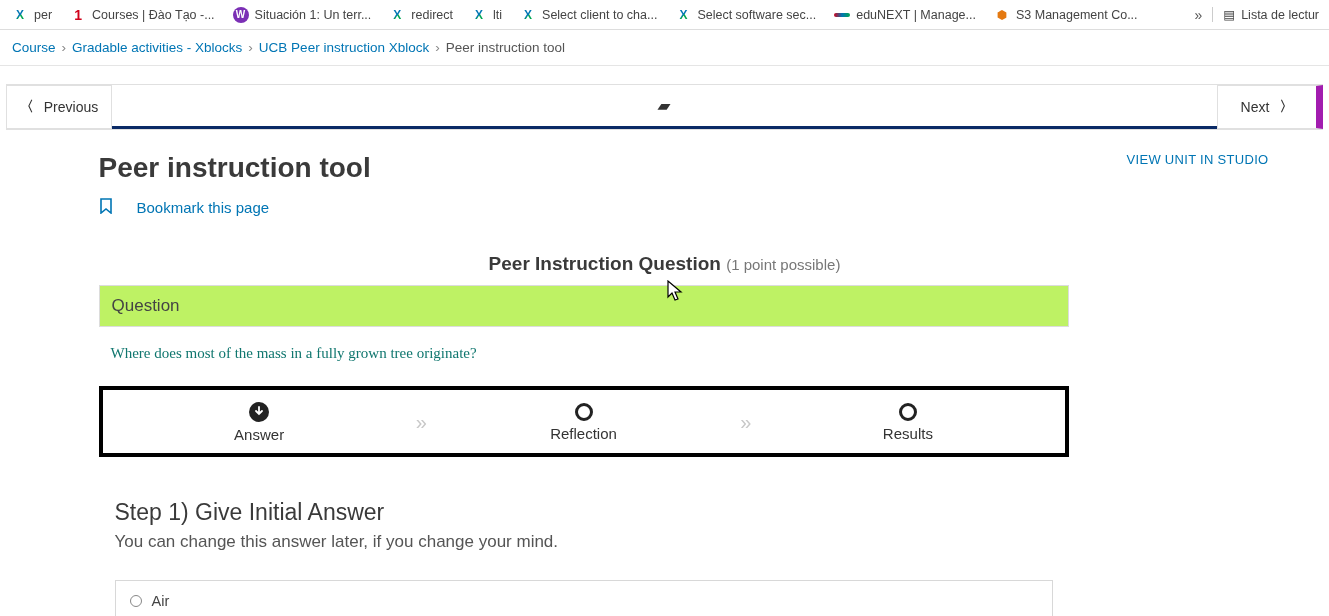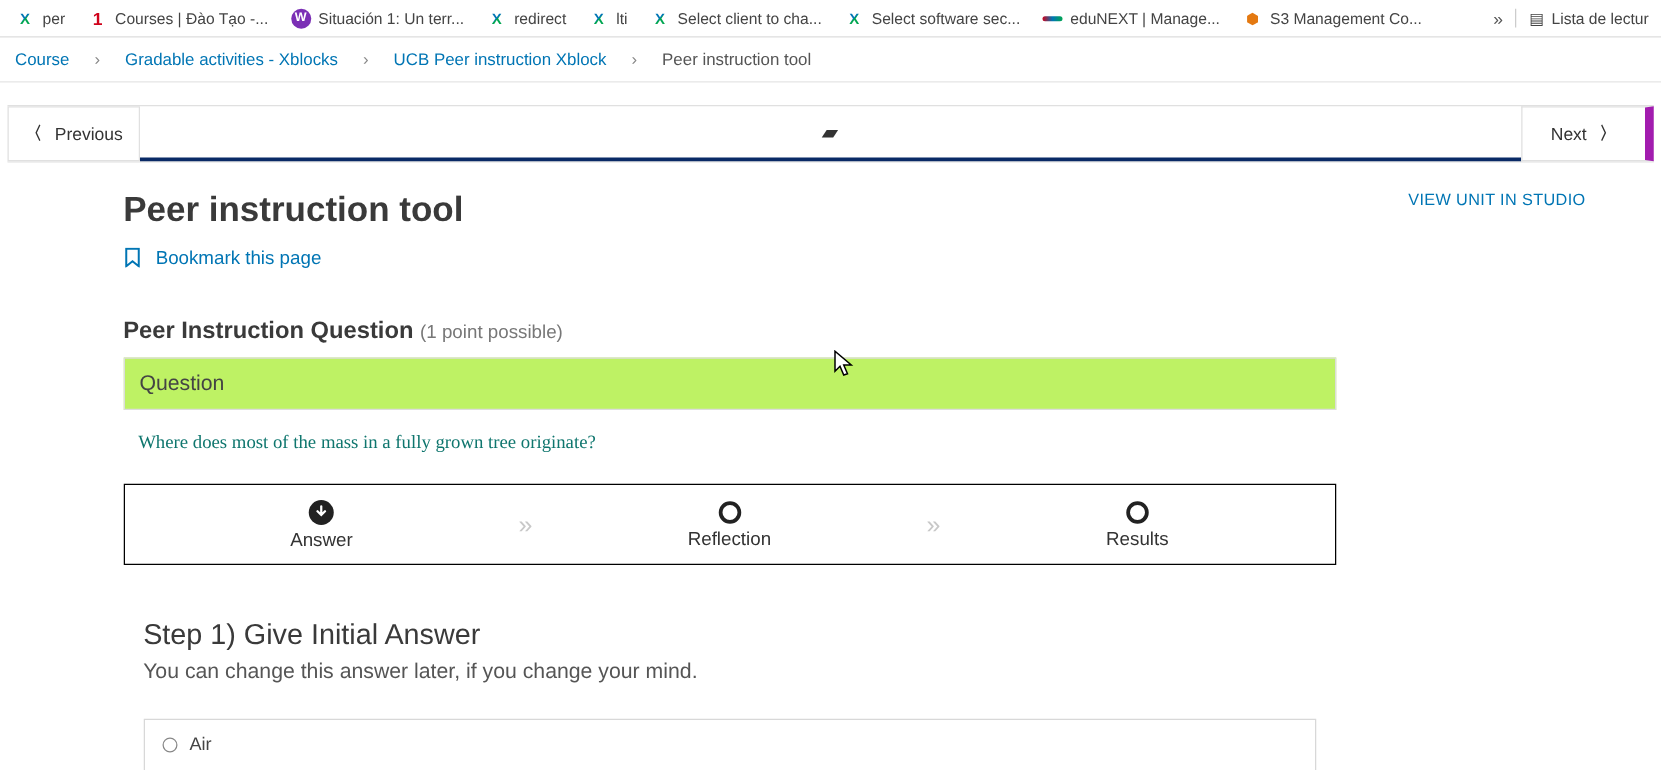--- a/index.html
+++ b/index.html
@@ -59,21 +59,21 @@
     cursor:pointer;
   }
 
   
   .breadcrumb {
     display: flex;
     align-items: center;
     padding: 10px 12px;
     border-bottom: 1px solid #e5e5e5;
     font-size: 13.5px;
-    gap: 20px;
+    gap: 6px;
   }
   .breadcrumb a {
     color: #0075b4;
     text-decoration: none;
     cursor: pointer;
   }
   .breadcrumb .sep { color: #888; }
   .breadcrumb .current { color: #555; }
 
   
@@ -127,31 +127,33 @@
     letter-spacing: 0.3px;
   }
   .page-title {
     font-size: 28px;
     font-weight: 600;
     color: #3a3a3a;
     margin-bottom: 14px;
   }
   .bookmark-link {
     display:flex;
-    gap:12px;
+    align-items:center;
+    gap:24px;
     color:#0075b4;
     font-size: 15px;
     cursor:pointer;
     margin-bottom: 36px;
   }
   .question-hdr {
     font-size: 19px;
     font-weight: 600;
     color: #3a3a3a;
     margin-bottom: 10px;
+    text-align: center;
   }
   .question-hdr .pts {
     font-weight: 400;
     color: #777;
     font-size: 15px;
   }
   .question-box {
     background: #bef264;
     border: 1px solid #dcdcdc;
     padding: 10px 12px;
@@ -159,21 +161,21 @@
     color: #444;
     margin-bottom: 18px;
   }
   .question-text {
     font-size: 15px;
     color: #0f766e;
     padding: 0 12px 24px 12px;
     font-family: Liberation Serif, serif;
   }
   .stepper {
-    border: 1px solid #000000;
+    border: 4px solid #000000;
     display:flex;
     align-items:center;
     justify-content: space-around;
     padding: 12px 0 10px 0;
     margin-bottom: 42px;
   }
   .step {
     display:flex;
     flex-direction:column;
     align-items:center;

